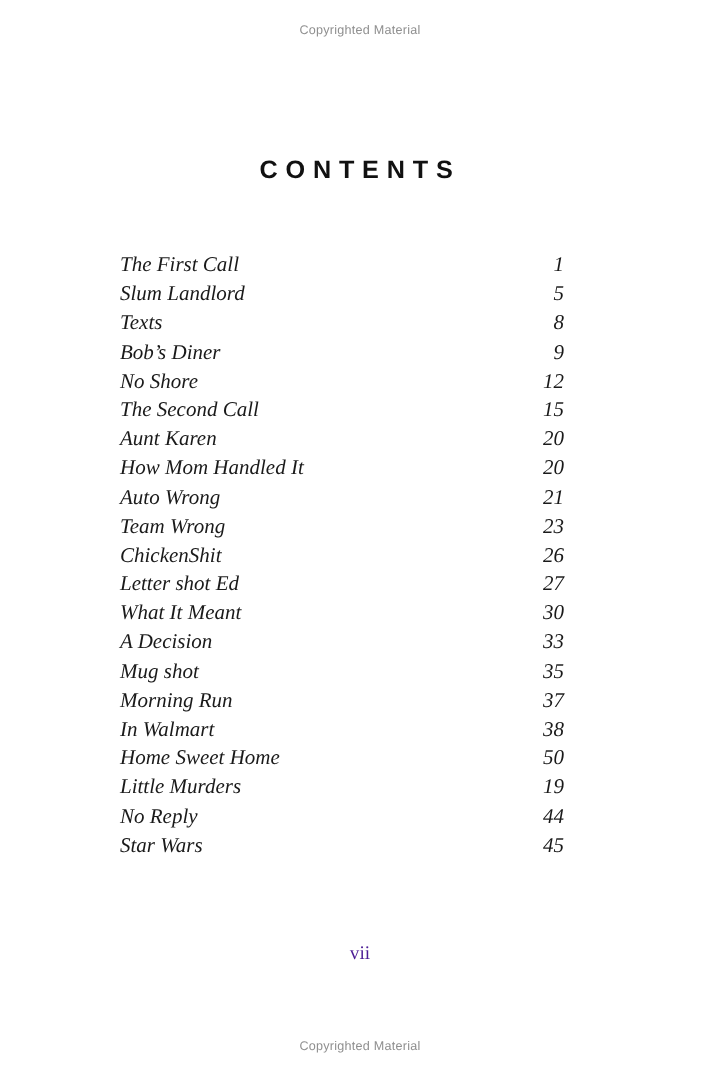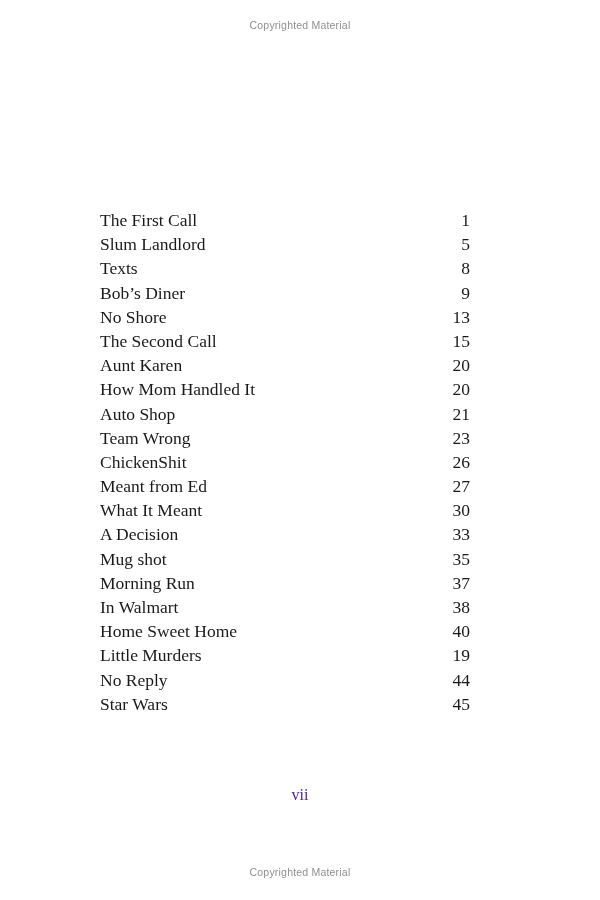--- a/index.html
+++ b/index.html
@@ -43,20 +43,21 @@
     font-size: 21px;
     letter-spacing: 6.5px;
     color: #111111;
   }
 
   .toc {
     position: absolute;
     top: 208px;
     left: 100px;
     width: 370px;
+    font-style: italic;
   }
   .toc-row {
     display: flex;
     align-items: baseline;
     justify-content: space-between;
     height: 24.2px;
     font-size: 17.5px;
     line-height: 24.2px;
     color: #1a1a1a;
   }
@@ -79,68 +80,69 @@
     color: #4c1d95;
   }
 </style>
 </head>
 <body>
 
 <div class="page">
 
   <div class="watermark watermark-top">Copyrighted Material</div>
 
+  <div class="contents-title">CONTENTS</div>
 
   <div class="toc">
     <div class="toc-row">
       <span class="toc-title">The First Call</span>
       <span class="toc-page">1</span>
     </div>
     <div class="toc-row">
       <span class="toc-title">Slum Landlord</span>
       <span class="toc-page">5</span>
     </div>
     <div class="toc-row">
       <span class="toc-title">Texts</span>
       <span class="toc-page">8</span>
     </div>
     <div class="toc-row">
       <span class="toc-title">Bob’s Diner</span>
       <span class="toc-page">9</span>
     </div>
     <div class="toc-row">
       <span class="toc-title">No Shore</span>
-      <span class="toc-page">13</span>
+      <span class="toc-page">12</span>
     </div>
     <div class="toc-row">
       <span class="toc-title">The Second Call</span>
       <span class="toc-page">15</span>
     </div>
     <div class="toc-row">
       <span class="toc-title">Aunt Karen</span>
       <span class="toc-page">20</span>
     </div>
     <div class="toc-row">
       <span class="toc-title">How Mom Handled It</span>
       <span class="toc-page">20</span>
     </div>
     <div class="toc-row">
-      <span class="toc-title">Auto Shop</span>
+      <span class="toc-title">Auto Wrong</span>
       <span class="toc-page">21</span>
     </div>
     <div class="toc-row">
       <span class="toc-title">Team Wrong</span>
       <span class="toc-page">23</span>
     </div>
     <div class="toc-row">
       <span class="toc-title">ChickenShit</span>
       <span class="toc-page">26</span>
     </div>
     <div class="toc-row">
-      <span class="toc-title">Meant from Ed</span>
+      <span class="toc-title">Letter shot Ed</span>
       <span class="toc-page">27</span>
     </div>
     <div class="toc-row">
       <span class="toc-title">What It Meant</span>
       <span class="toc-page">30</span>
     </div>
     <div class="toc-row">
       <span class="toc-title">A Decision</span>
       <span class="toc-page">33</span>
     </div>
@@ -151,21 +153,21 @@
     <div class="toc-row">
       <span class="toc-title">Morning Run</span>
       <span class="toc-page">37</span>
     </div>
     <div class="toc-row">
       <span class="toc-title">In Walmart</span>
       <span class="toc-page">38</span>
     </div>
     <div class="toc-row">
       <span class="toc-title">Home Sweet Home</span>
-      <span class="toc-page">40</span>
+      <span class="toc-page">50</span>
     </div>
     <div class="toc-row">
       <span class="toc-title">Little Murders</span>
       <span class="toc-page">19</span>
     </div>
     <div class="toc-row">
       <span class="toc-title">No Reply</span>
       <span class="toc-page">44</span>
     </div>
     <div class="toc-row">

